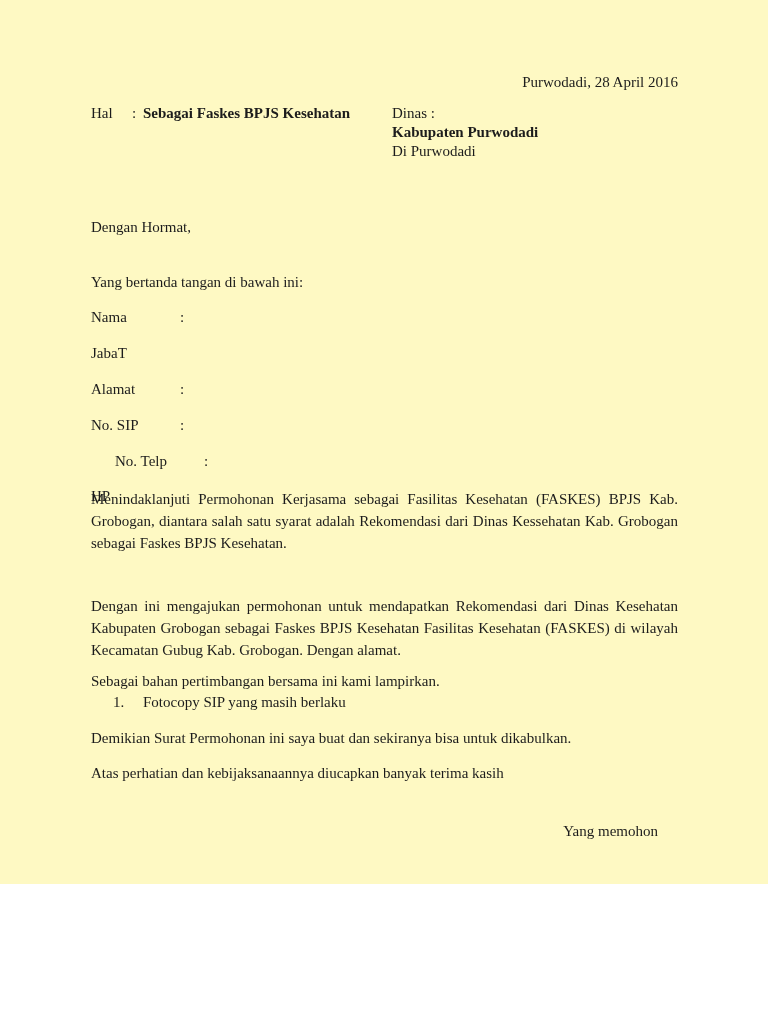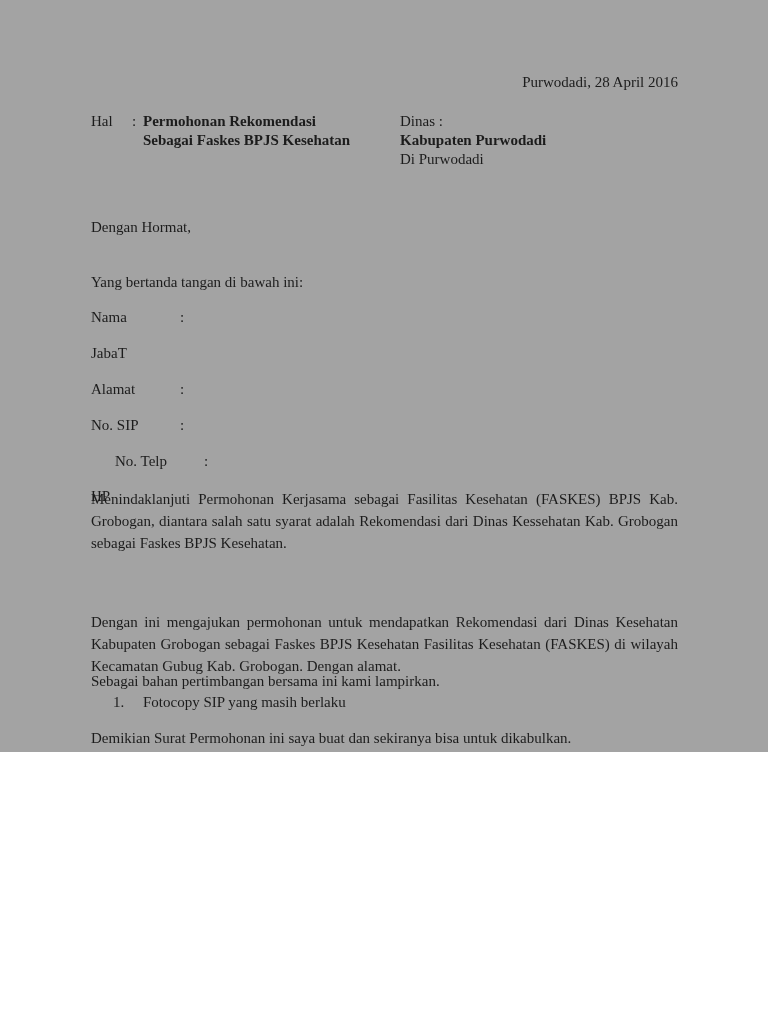--- a/index.html
+++ b/index.html
@@ -1,19 +1,19 @@
 <!DOCTYPE html>
 <html><head>
 <meta charset="utf-8">
 <style>
   html,body { margin:0; padding:0; background:#ffffff; }
   .page {
     position:relative;
-    width:768px; height:752px;
-    background:#a3a3a3;
+    width:768px; height:884px;
+    background:#fef9c3;
     font-family:"Liberation Serif", serif;
     font-size:15px;
     color:#1c1c1c;
     overflow:hidden;
   }
   .content { position:absolute; left:91px; right:90px; top:0; bottom:0; }
   .abs { position:absolute; left:0; right:0; }
 
   .date-line { text-align:right; }
 
@@ -45,26 +45,25 @@
   .cc-items { padding-left:22px; }
 </style>
 </head>
 <body>
 
 <div class="page">
   <div class="content">
 
     <div class="abs date-line" style="top:74px;">Purwodadi, 28 April 2016</div>
 
-    <div class="abs header-row" style="top:112px;gap:8px;">
+    <div class="abs header-row" style="top:104px;">
       <div class="subject-block">
         <span class="subject-label">Hal</span>
         <span class="subject-sep">:</span>
         <span class="subject-lines">
-          <div>Permohonan Rekomendasi</div>
           <div>Sebagai Faskes BPJS Kesehatan</div>
         </span>
       </div>
       <div class="recipient-block">
         <div>Dinas :</div>
         <div class="recipient-bold">Kabupaten Purwodadi</div>
         <div>Di Purwodadi</div>
       </div>
     </div>
 
@@ -86,27 +85,29 @@
     </div>
     <div class="abs field-row" style="top:452px;margin-left:24px;">
       <span class="field-label">No. Telp</span><span>:</span>
     </div>
     <div class="abs field-row" style="top:487px;">
       <span class="field-label">HP</span><span></span>
     </div>
 
     <div class="abs para" style="top:488px;">Menindaklanjuti Permohonan Kerjasama sebagai Fasilitas Kesehatan (FASKES) BPJS Kab. Grobogan, diantara salah satu syarat adalah Rekomendasi dari Dinas Kessehatan Kab. Grobogan sebagai Faskes BPJS Kesehatan.</div>
 
-    <div class="abs para" style="top:595px;margin-top:16px;">Dengan ini mengajukan permohonan untuk mendapatkan Rekomendasi dari Dinas Kesehatan Kabupaten Grobogan sebagai Faskes BPJS Kesehatan Fasilitas Kesehatan (FASKES) di wilayah Kecamatan Gubug Kab. Grobogan. Dengan alamat.</div>
+    <div class="abs para" style="top:595px;">Dengan ini mengajukan permohonan untuk mendapatkan Rekomendasi dari Dinas Kesehatan Kabupaten Grobogan sebagai Faskes BPJS Kesehatan Fasilitas Kesehatan (FASKES) di wilayah Kecamatan Gubug Kab. Grobogan. Dengan alamat.</div>
 
     <div class="abs plain" style="top:670px;">Sebagai bahan pertimbangan bersama ini kami lampirkan.</div>
 
     <div class="abs list-item" style="top:691px;">
       <span class="list-num">1.</span><span>Fotocopy SIP yang masih berlaku</span>
     </div>
 
     <div class="abs plain" style="top:727px;">Demikian Surat Permohonan ini saya buat dan sekiranya bisa untuk dikabulkan.</div>
 
+    <div class="abs plain" style="top:762px;">Atas perhatian dan kebijaksanaannya diucapkan banyak terima kasih</div>
 
+    <div class="abs closing-line" style="top:823px;">Yang memohon</div>
 
 
   </div>
 </div>
 
 </body></html>

